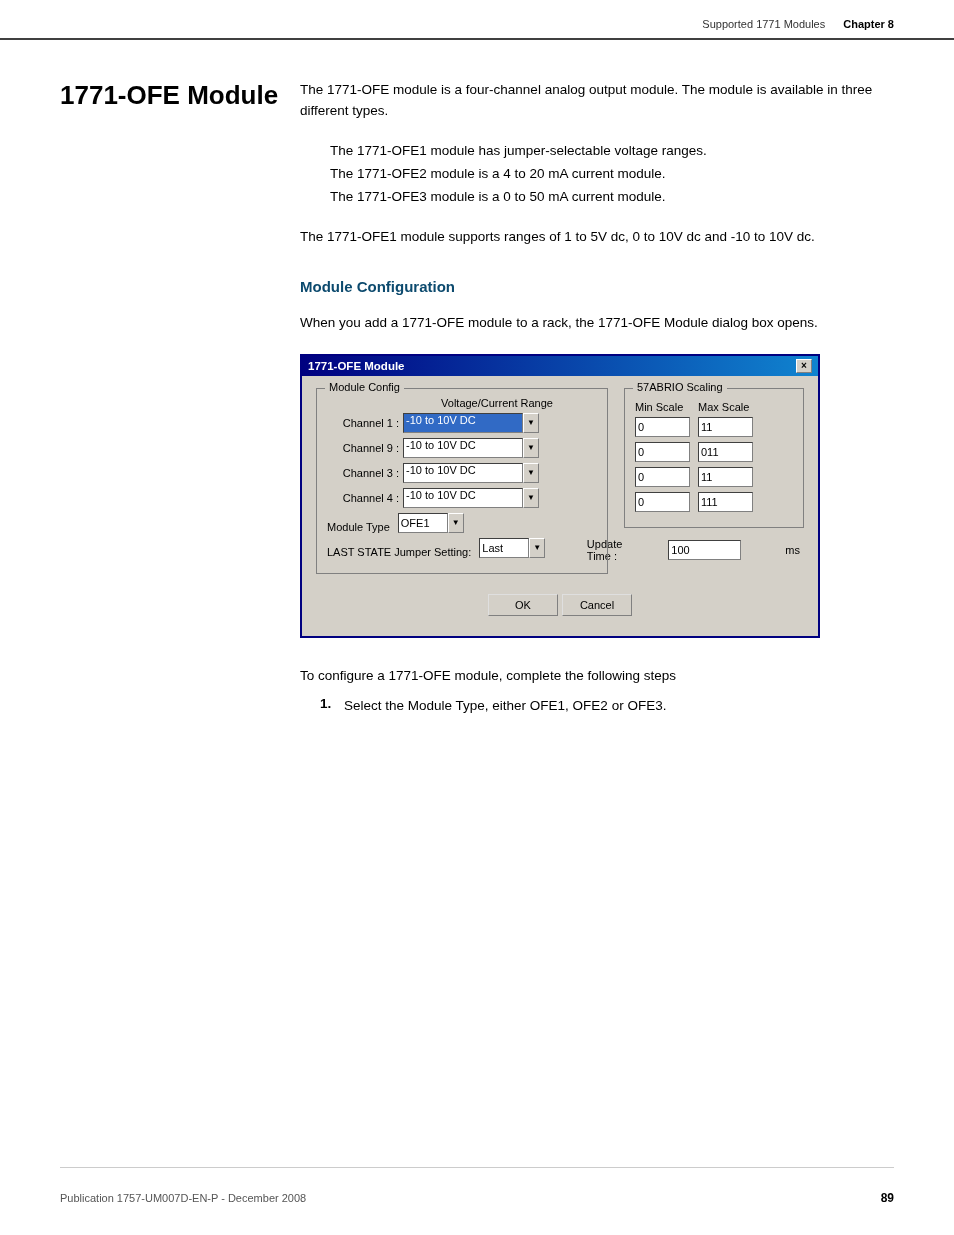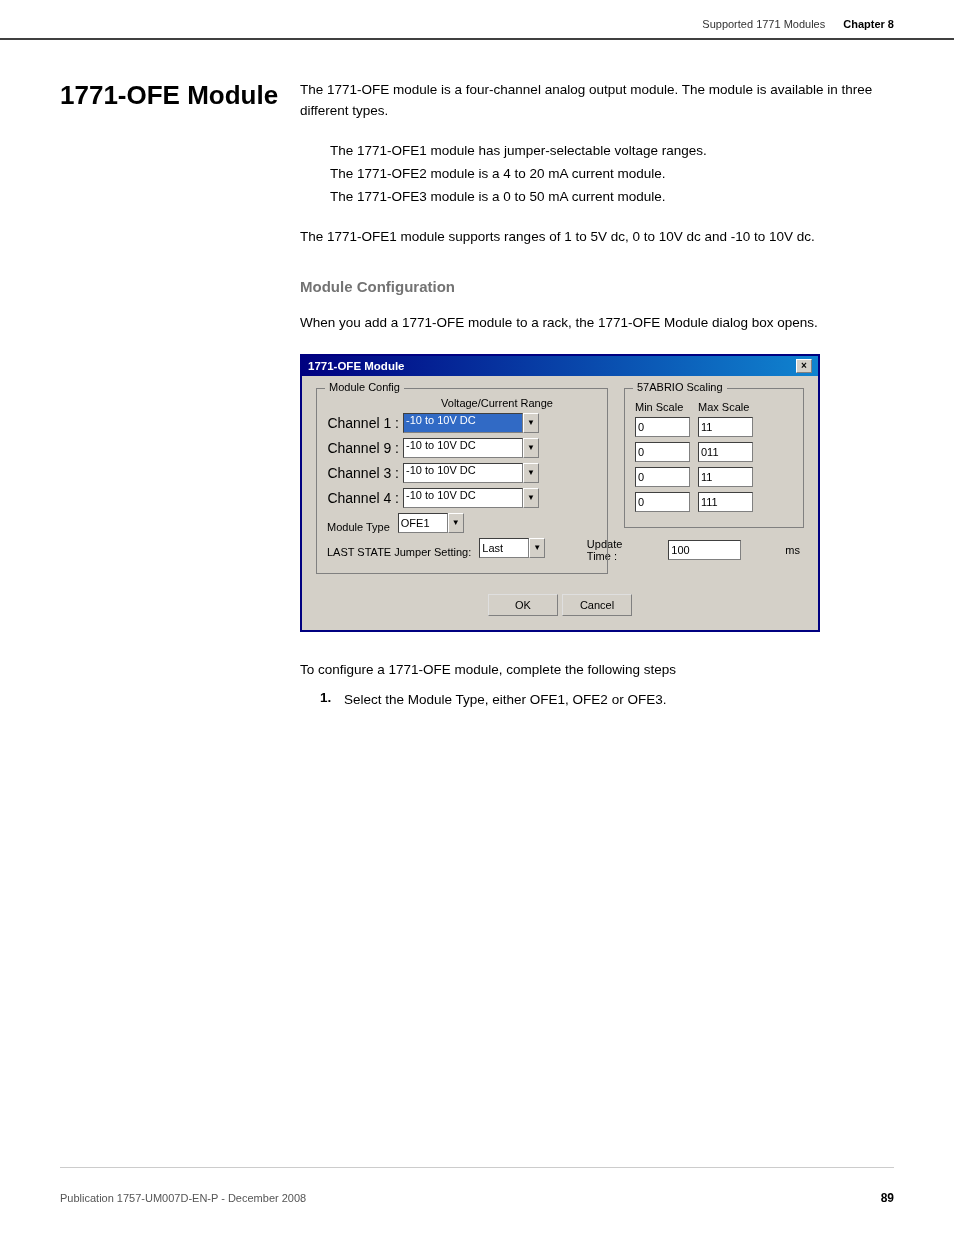--- a/index.html
+++ b/index.html
@@ -82,21 +82,21 @@
       content: '';
       display: block;
       clear: both;
     }
 
     
     .subsection-title {
       font-size: 15px;
       font-weight: bold;
       font-family: Arial, sans-serif;
-      color: #737373;
+      color: #0c4a6e;
       margin: 30px 0 18px 0;
     }
 
     .para {
       font-size: 13.5px;
       line-height: 1.55;
       margin-bottom: 18px;
       font-family: Arial, sans-serif;
     }
 
@@ -134,21 +134,21 @@
       width: 16px;
       height: 14px;
       display: flex;
       align-items: center;
       justify-content: center;
       cursor: pointer;
       font-weight: bold;
     }
 
     .dialog-body {
-      padding: 12px 14px 14px 14px;
+      padding: 12px 14px 20px 14px;
     }
 
     .dialog-columns {
       display: flex;
       gap: 16px;
     }
 
     .dialog-left {
       flex: 1;
     }
@@ -221,21 +221,21 @@
       cursor: pointer;
     }
 
     .channel-select-row {
       display: flex;
       align-items: center;
       margin-bottom: 5px;
     }
 
     .channel-label {
-      font-size: 14px;
+      font-size: 11px;
       width: 72px;
       text-align: right;
       margin-right: 4px;
       white-space: nowrap;
     }
 
     .channel-select-box {
       display: flex;
       align-items: center;
     }

